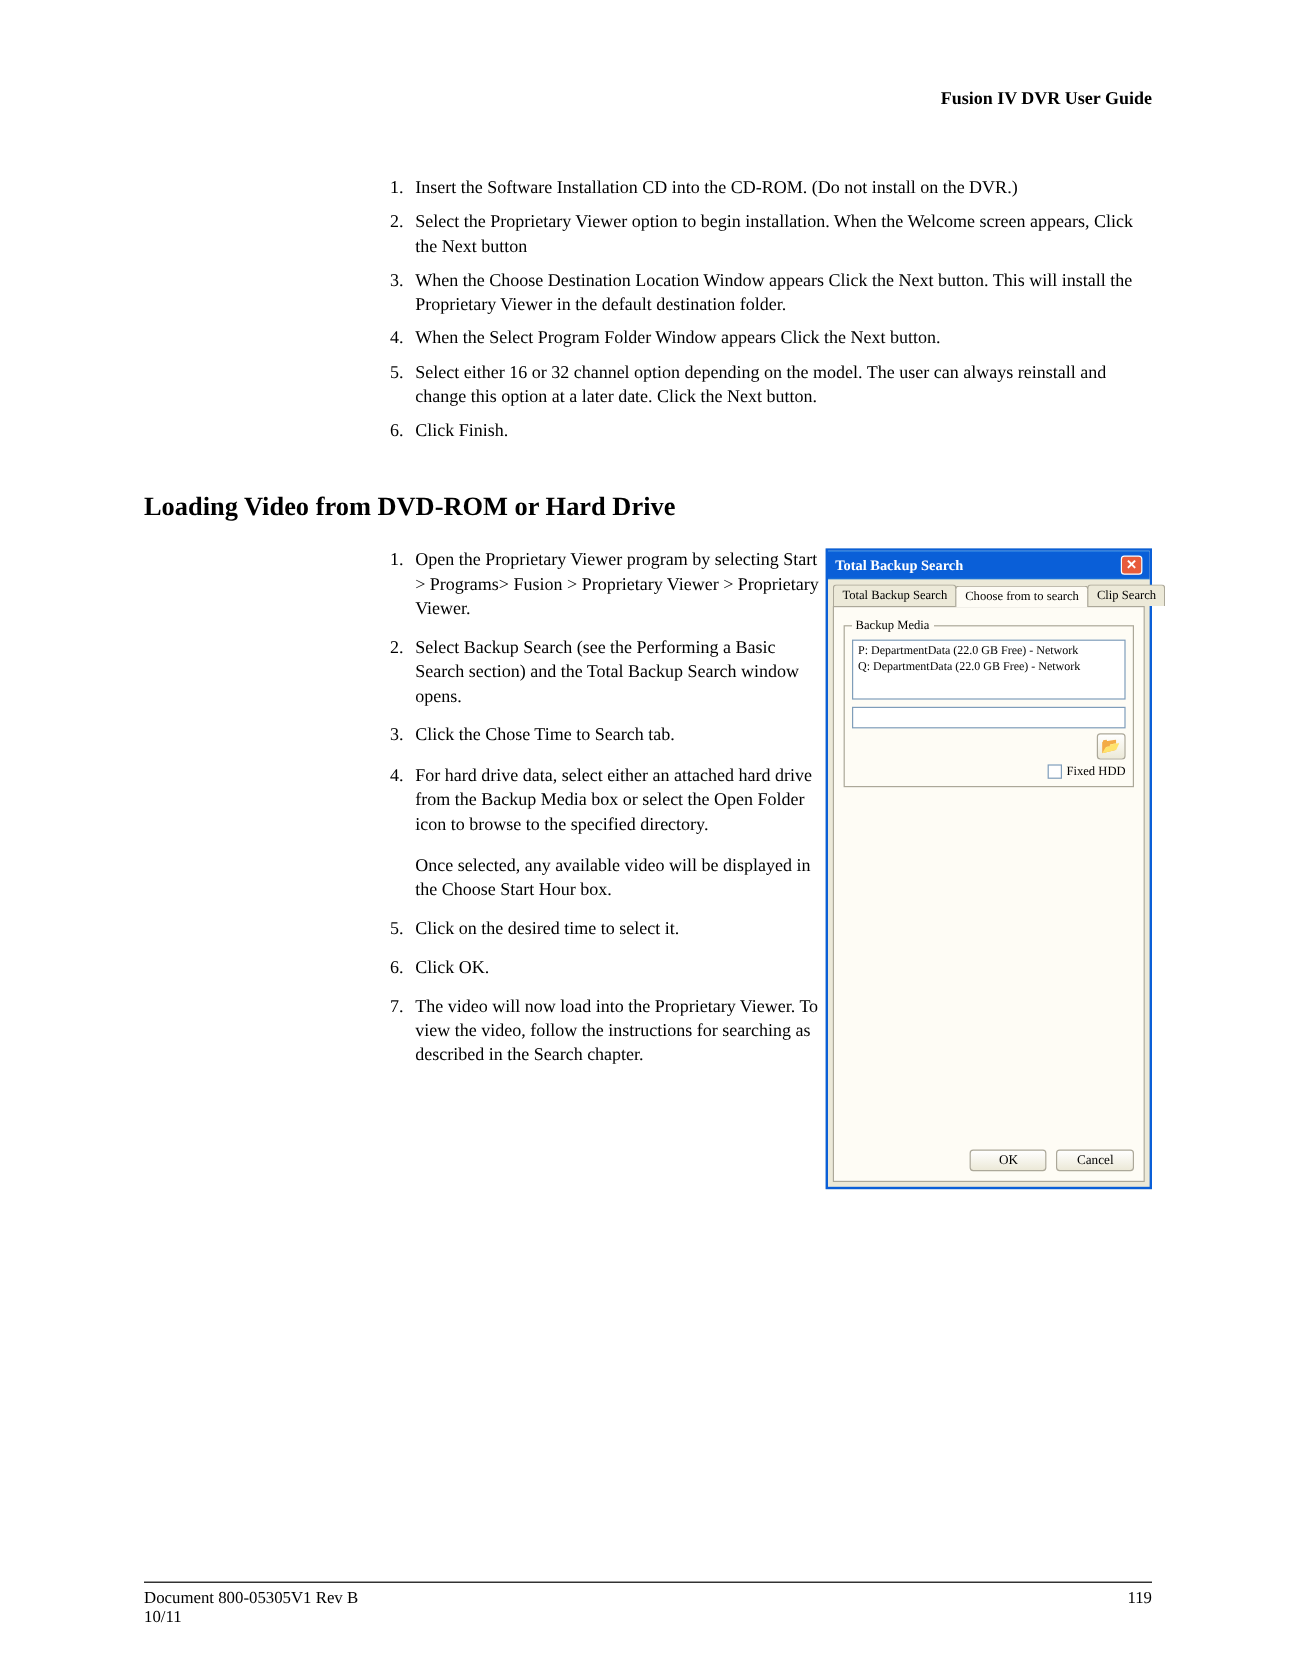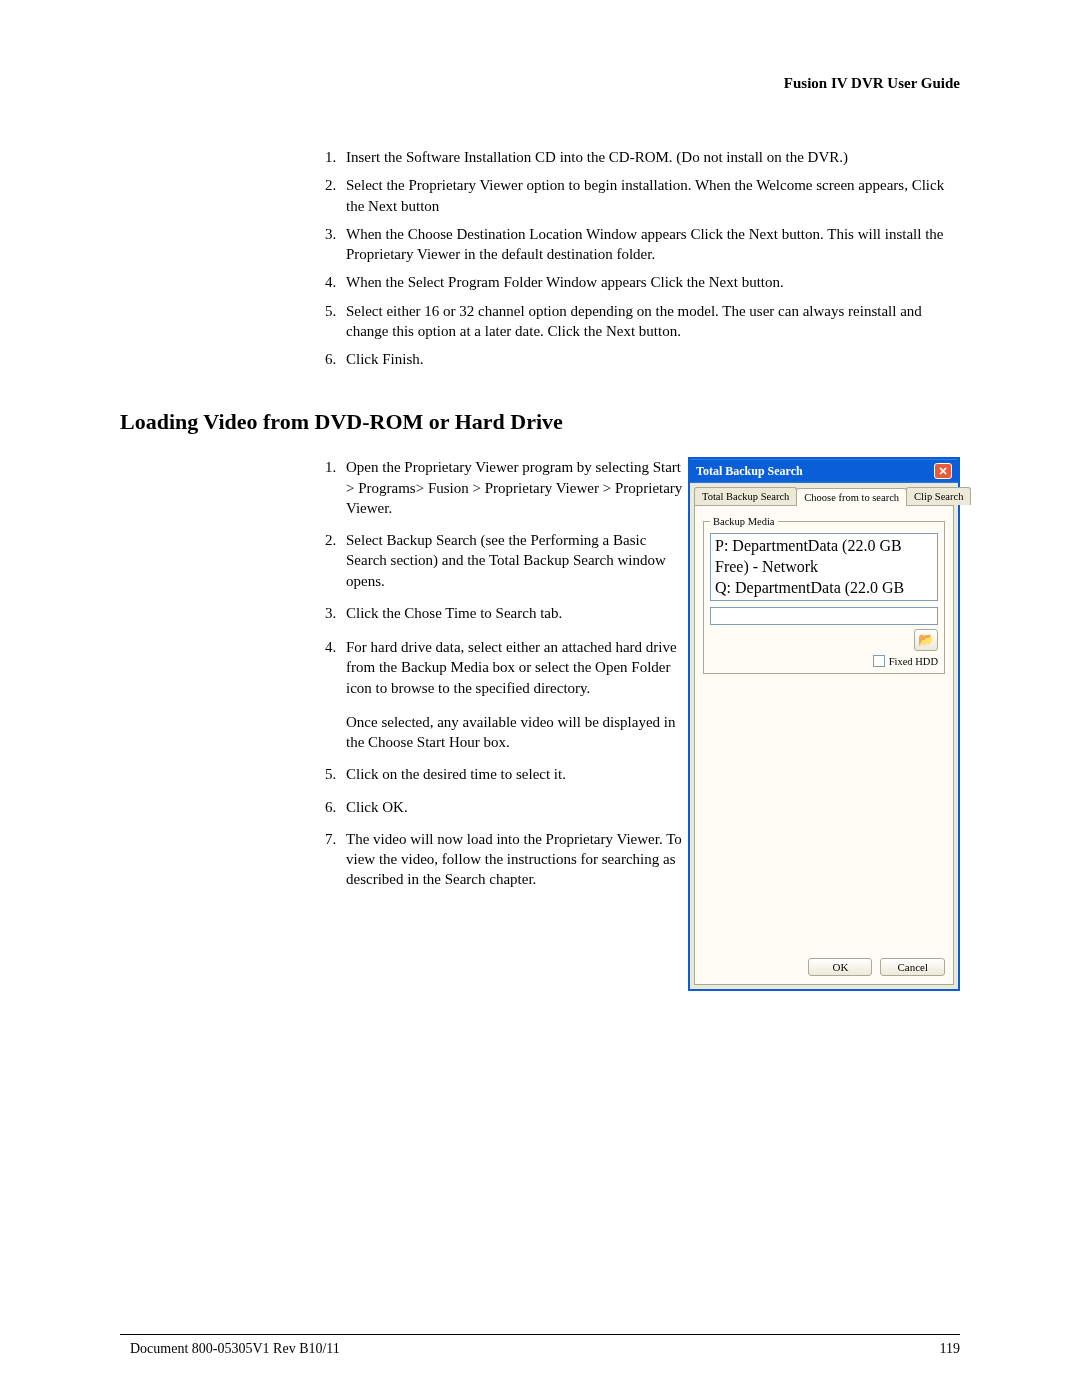--- a/index.html
+++ b/index.html
@@ -127,23 +127,23 @@
     margin-bottom: 10px;
     background: #fefcf5;
   }
   fieldset.grp legend {
     font-size: 10.5px;
     padding: 0 3px;
   }
   .listbox {
     background: #fff;
     border: 1px solid #7f9db9;
-    height: 68px;
+    height: 50px;
     padding: 2px 4px;
-    font-size: 16px;
+    font-size: 10px;
     line-height: 1.3;
     overflow: hidden;
   }
   .mini-row {
     display: flex;
     justify-content: flex-end;
     align-items: center;
     gap: 6px;
     margin-top: 4px;
   }
@@ -190,21 +190,21 @@
     position: absolute;
     bottom: 40px;
     left: 120px;
     right: 120px;
     border-top: 1px solid #000;
     padding-top: 6px;
     display: flex;
     justify-content: space-between;
     font-size: 14px;
   }
-  .footer .left { display: flex; flex-direction: row; margin-left: 10px; }
+  .footer .left { display: flex; flex-direction: column; }
 </style>
 </head>
 <body>
 
 <div class="page">
 
   <div class="header-right">Fusion IV DVR User Guide</div>
 
 
   <ol class="steps">

